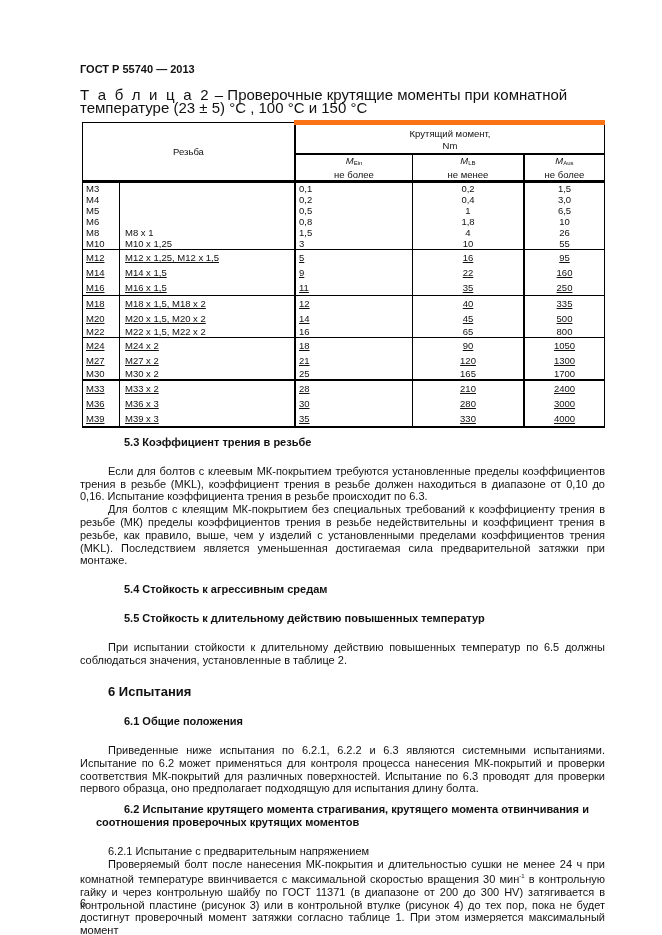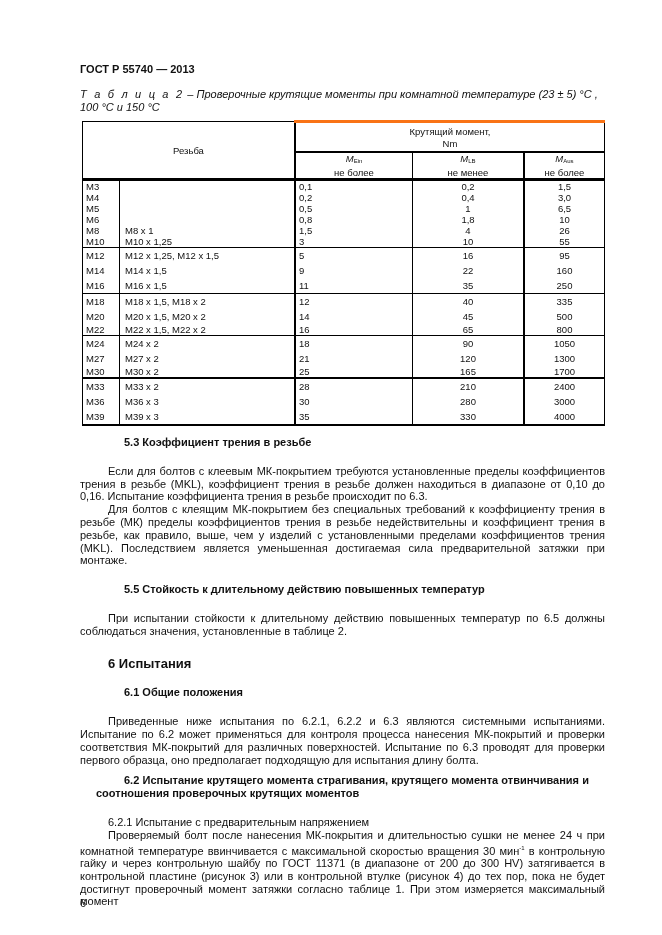--- a/index.html
+++ b/index.html
@@ -1,43 +1,43 @@
 <!DOCTYPE html>
 <html><head>
 <meta charset="utf-8">
 <style>
   html, body { margin: 0; padding: 0; background: #ffffff; }
   body { width: 662px; height: 935px; position: relative; overflow: hidden;
          font-family: "Liberation Sans", sans-serif; color: #111; }
   .page { position: absolute; left: 0; top: 0; width: 530px; height: 935px; }
   .doc-id { position: absolute; left: 80px; top: 63px; font-size: 11px; font-weight: bold; }
-  .caption { position: absolute; left: 80px; top: 88px; width: 525px; font-size: 11px; line-height: 13px; font-style: italic; }
+  .caption { position: absolute; left: 80px; top: 88px; width: 525px; font-size: 15px; line-height: 13px; }
   .caption .spaced { letter-spacing: 2.2px; }
 
   table.torque { position: absolute; left: 82px; top: 120px; width: 523px;
                  border-collapse: collapse; font-size: 9.5px; line-height: 11px; }
   table.torque td, table.torque th { padding: 0 3px; font-weight: normal; }
   .c-size { width: 30px; text-align: left; border-left: 1px solid #000; border-right: 1px solid #000; }
   .c-fine { width: 166px; text-align: left; padding-left: 5px !important; border-right: 2px solid #000; }
   .c-v1 { width: 110px; text-align: left; border-right: 1px solid #000; }
   .c-v2 { width: 104px; text-align: center; border-right: 2px solid #000; }
   .c-v3 { text-align: center; border-right: 1px solid #000; }
   th.h-thread { border: 1px solid #000; border-right: 2px solid #000; border-bottom: 3px solid #000; height: 50px; }
-  th.h-torque { border-top: 3px solid #f97316; border-right: 1px solid #000; border-bottom: 2px solid #000; height: 27px; line-height: 12px; padding-top: 1px !important; }
+  th.h-torque { border-top: 5px solid #f97316; border-right: 1px solid #000; border-bottom: 2px solid #000; height: 27px; line-height: 12px; padding-top: 1px !important; }
   th.h-sub { border-bottom: 3px solid #000; height: 22px; line-height: 11px; }
   th.h-sub1 { border-right: 1px solid #000; }
   th.h-sub2 { border-right: 2px solid #000; }
   th.h-sub3 { border-right: 1px solid #000; }
   .sym { font-style: italic; }
   .sym sub { font-size: 6px; font-style: normal; vertical-align: -1px; }
   tr.grp-start td { border-top: 1px solid #000; }
   tr.grp-thick td { border-top: 2px solid #000; }
   tr.last td { border-bottom: 2px solid #000; }
   tr.r-tight td { height: 11px; }
-  tr.r-loose td { height: 15px; }
+  tr.r-loose td { height: 15px; text-decoration: underline; }
 
   .body-text { position: absolute; left: 80px; top: 420px; width: 525px;
                font-size: 11px; line-height: 12.8px; text-align: justify; }
   .body-text p { margin: 0; }
   .body-text .ind { text-indent: 28px; }
   .body-text h4 { margin: 16px; font-size: 11px; font-weight: bold; padding-left: 28px; }
   .body-text h3 { margin: 20px 0 16px 0; font-size: 13px; font-weight: bold; padding-left: 28px; }
   .body-text h4.gap { margin-top: 8px; }
   .body-text .plain-h { padding-left: 28px; }
   .page-num { position: absolute; left: 80px; top: 897px; font-size: 11px; }
@@ -202,20 +202,21 @@
           <td class="c-v2">330</td>
           <td class="c-v3">4000</td>
         </tr>
       </tbody>
   </table>
 
   <div class="body-text">
     <h4>5.3 Коэффициент трения в резьбе</h4>
     <p class="ind">Если для болтов с клеевым МК-покрытием требуются установленные пределы коэффициентов трения в резьбе (MKL), коэффициент трения в резьбе должен находиться в диапазоне от 0,10 до 0,16. Испытание коэффициента трения в резьбе происходит по 6.3.</p>
     <p class="ind">Для болтов с клеящим МК-покрытием без специальных требований к коэффициенту трения в резьбе (МК) пределы коэффициентов трения в резьбе недействительны и коэффициент трения в резьбе, как правило, выше, чем у изделий с установленными пределами коэффициентов трения (MKL). Последствием является уменьшенная достигаемая сила предварительной затяжки при монтаже.</p>
+    <h4>5.4 Стойкость к агрессивным средам</h4>
     <h4>5.5 Стойкость к длительному действию повышенных температур</h4>
     <p class="ind">При испытании стойкости к длительному действию повышенных температур по 6.5 должны соблюдаться значения, установленные в таблице 2.</p>
     <h3>6 Испытания</h3>
     <h4>6.1 Общие положения</h4>
     <p class="ind">Приведенные ниже испытания по 6.2.1, 6.2.2 и 6.3 являются системными испытаниями. Испытание по 6.2 может применяться для контроля процесса нанесения МК-покрытий и проверки соответствия МК-покрытий для различных поверхностей. Испытание по 6.3 проводят для проверки первого образца, оно предполагает подходящую для испытания длину болта.</p>
     <h4 class="gap" style="text-indent:28px; padding-left:0;">6.2 Испытание крутящего момента  страгивания, крутящего момента отвинчивания и соотношения проверочных крутящих моментов</h4>
     <p class="plain-h">6.2.1 Испытание с предварительным напряжением</p>
     <p class="ind"><span>Проверяемый болт после нанесения МК-покрытия и длительностью сушки не менее 24 ч при комнатной температуре ввинчивается с максимальной скоростью вращения 30 мин</span><sup class="s">-1</sup><span> в контрольную гайку  и через контрольную шайбу по ГОСТ 11371 (в диапазоне от 200 до 300 HV) затягивается в контрольной пластине (рисунок 3) или в контрольной втулке (рисунок 4) до тех пор, пока не будет достигнут проверочный момент затяжки согласно таблице 1. При этом измеряется максимальный момент</span></p>
   </div>
 

